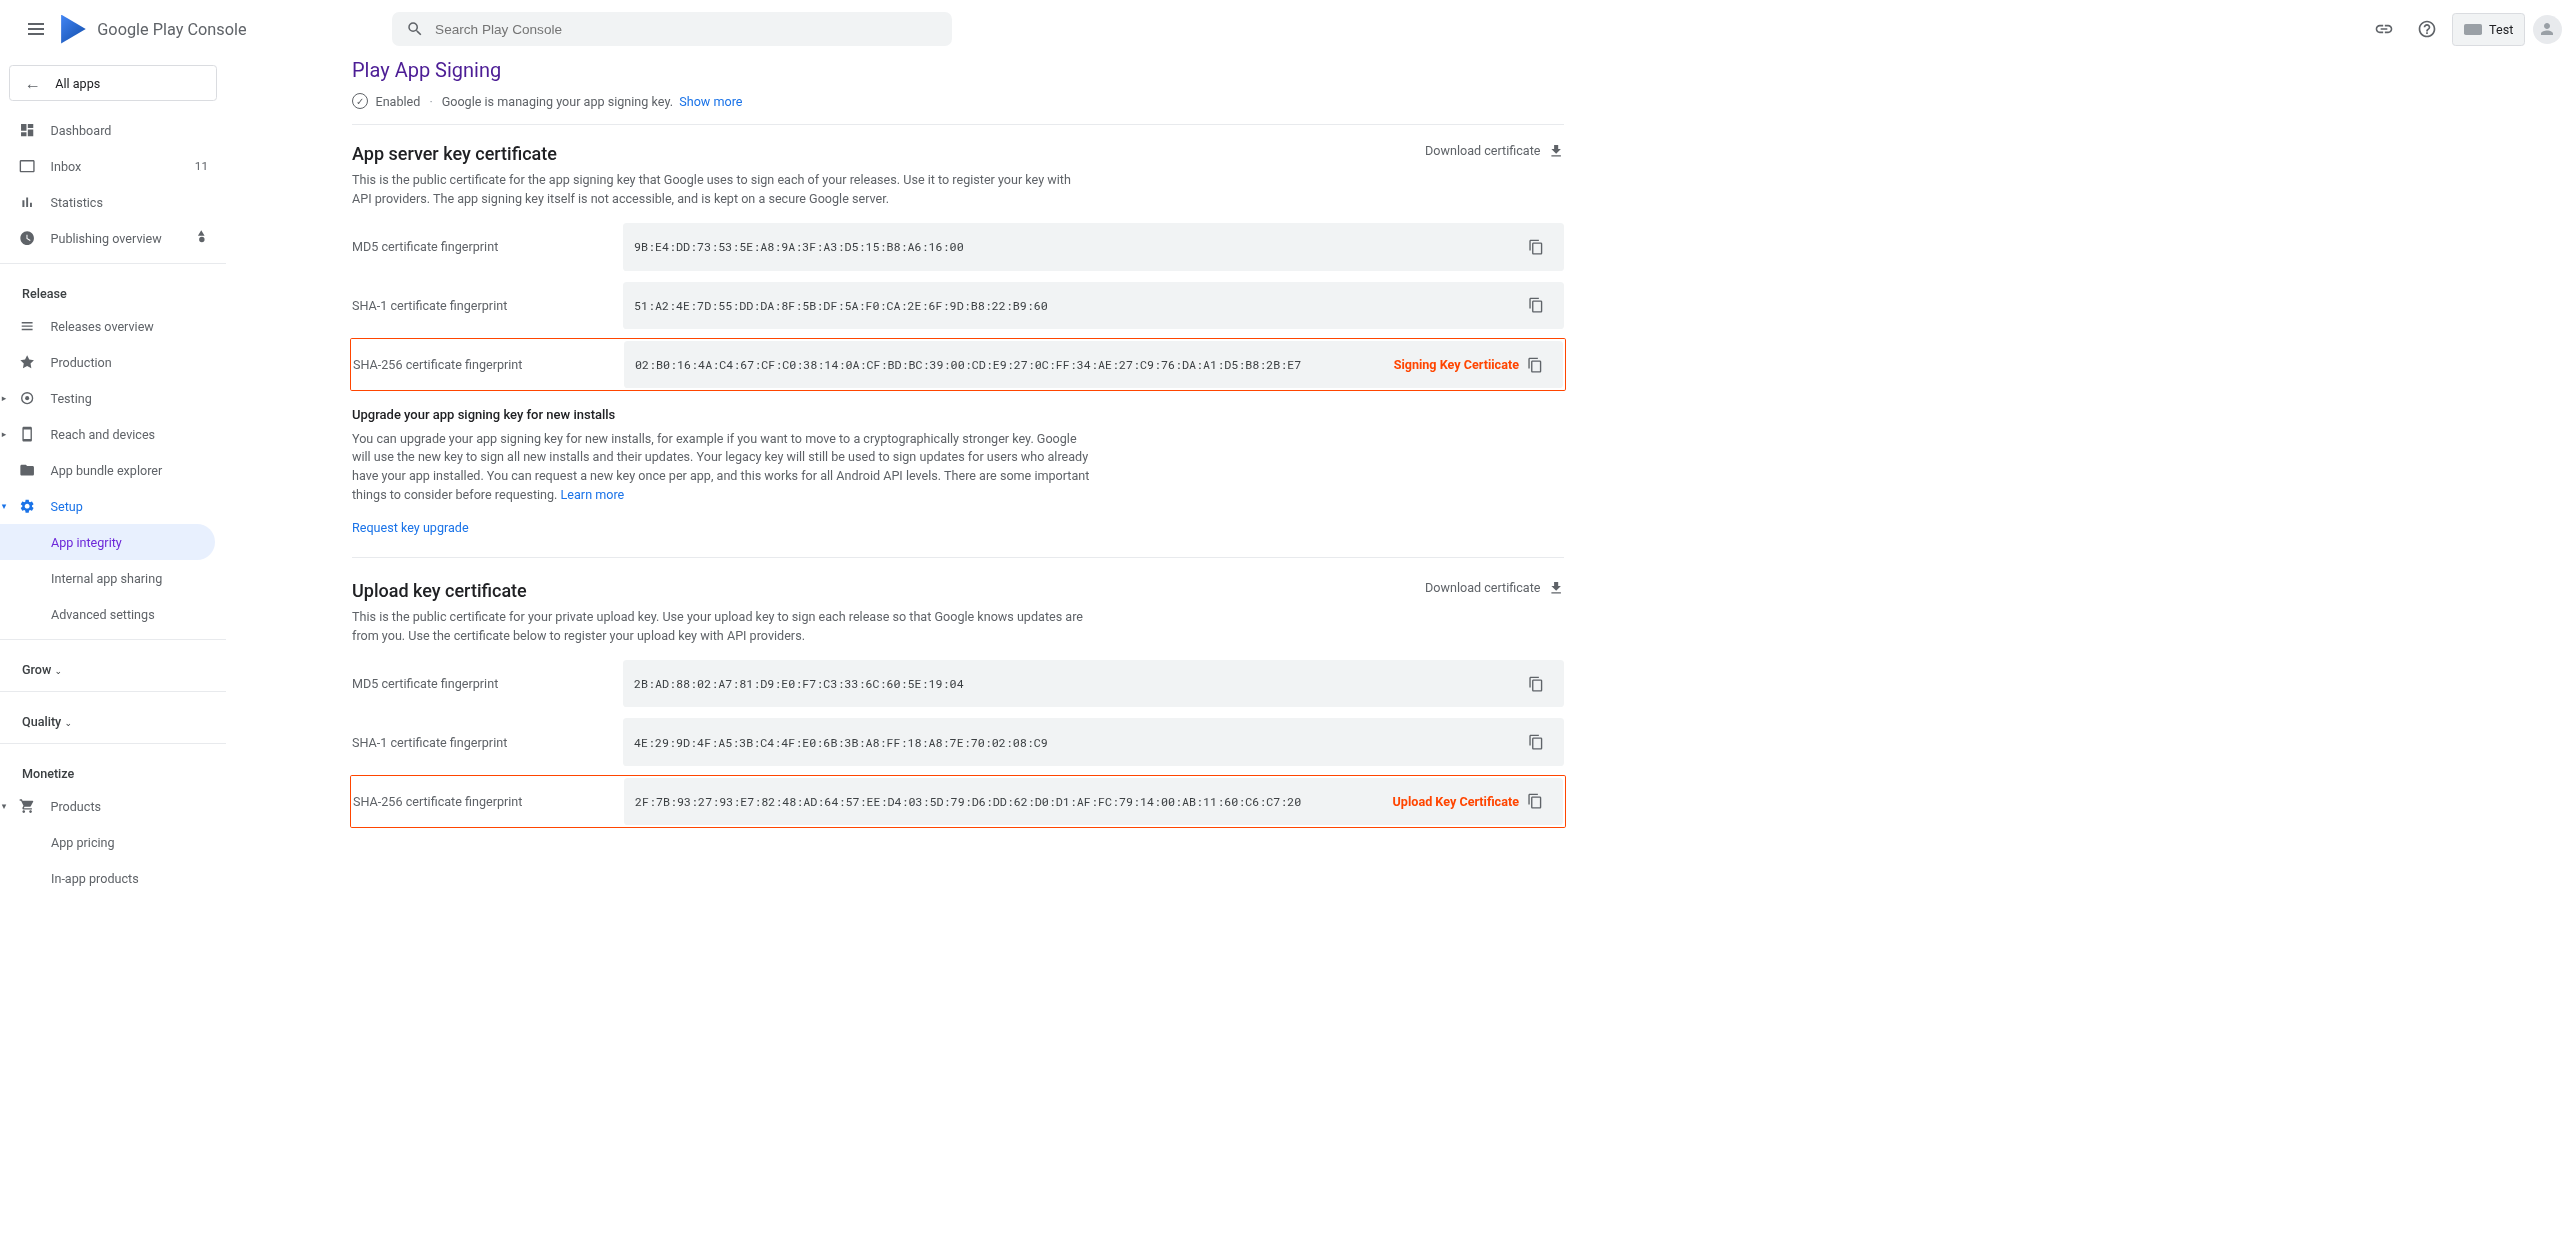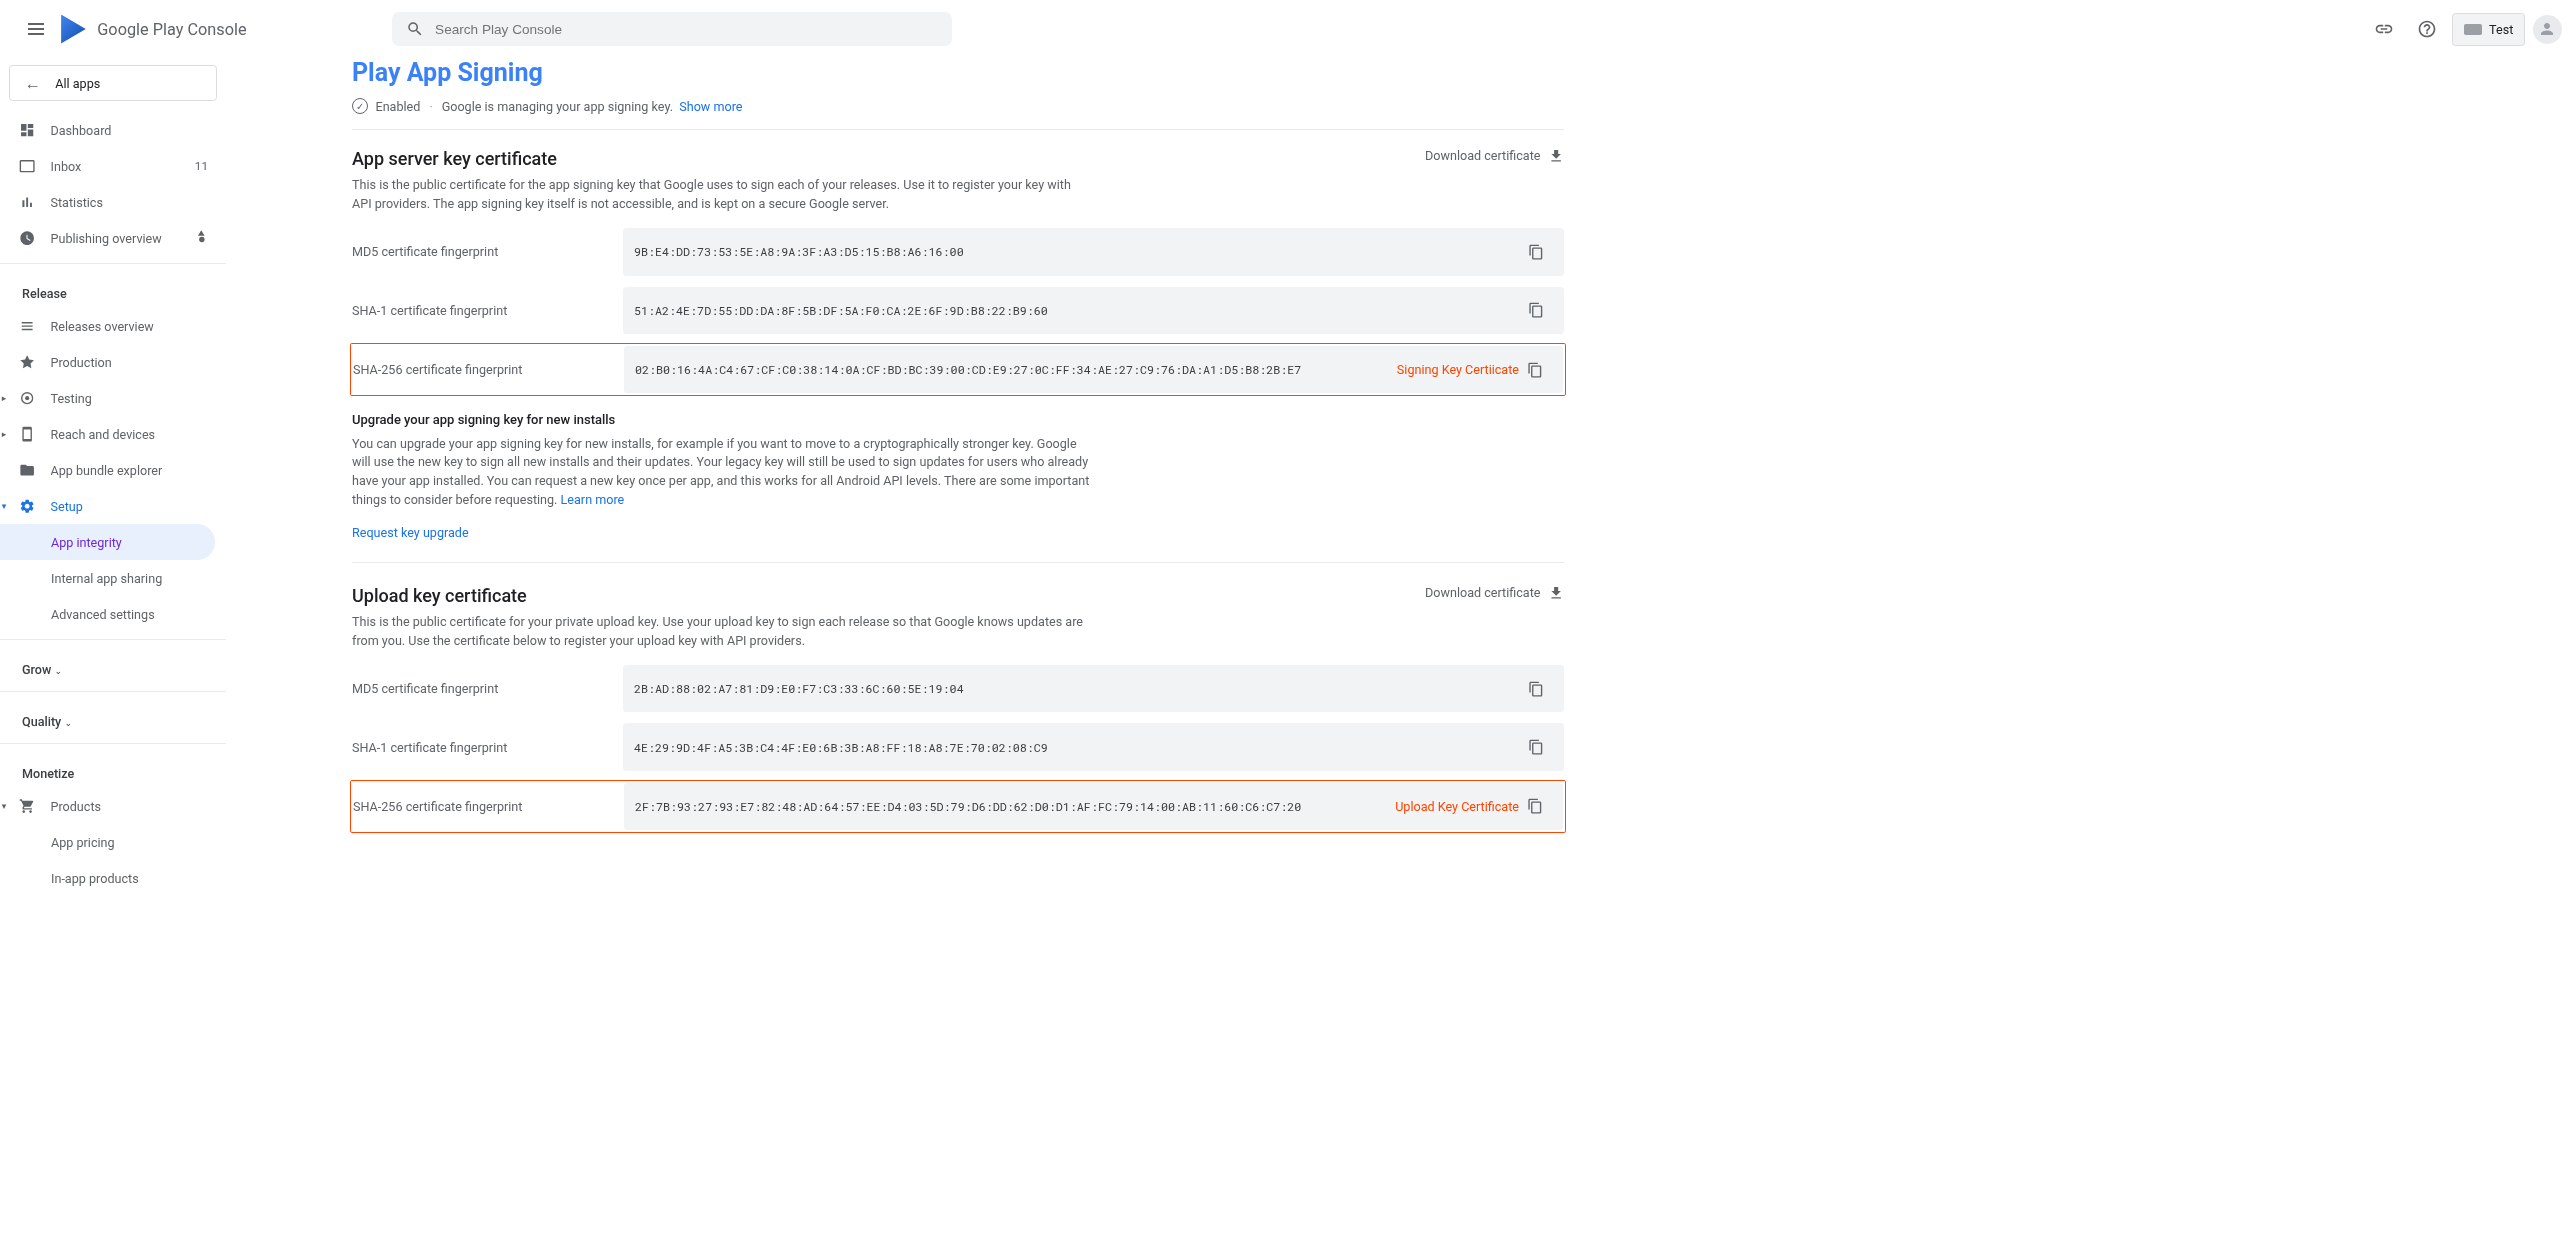--- a/index.html
+++ b/index.html
@@ -33,41 +33,41 @@
     .nav-item.setup { color: #1a73e8; }
     .nav-icon { width: 18px; height: 18px; margin-right: 14.5px; display: flex; align-items: center; justify-content: center; }
     .nav-icon svg { width: 16.3px; height: 16.3px; fill: #5f6368; }
     .nav-item.setup .nav-icon svg { fill: #1a73e8; }
     .nav-badge { margin-left: auto; color: #5f6368; font-size: 11.7px; }
     .nav-section { padding: 14.5px 22px 7.2px; color: #3c4043; font-weight: 500; font-size: 12.6px; }
     .nav-divider { height: 0.9px; background: #e8eaed; margin: 7.2px 0; }
     .expand-caret { position: absolute; left: 1.8px; font-size: 9px; color: #5f6368; }
     
     .main { margin-left: 226px; margin-top: 58px; padding: 0 108px 36px 126px; max-width: 1446px; }
-    .page-title { font-size: 25px; font-weight: 700; color: #3b82f6; margin: 14.5px 0 11px; }
+    .page-title { font-size: 20px; font-weight: 400; color: #4c1d95; margin: 14.5px 0 11px; }
     .status-row { display: flex; align-items: center; color: #5f6368; font-size: 12.6px; padding-bottom: 14.5px; border-bottom: 0.9px solid #e8eaed; }
     .status-check { width: 16.3px; height: 16.3px; border: 1.8px solid #5f6368; border-radius: 50%; display: flex; align-items: center; justify-content: center; margin-right: 7.2px; font-size: 10px; }
     .status-dot { margin: 0 9px; color: #9aa0a6; }
     .link { color: #1a73e8; cursor: pointer; }
     
     .section { margin-top: 18px; }
     .section-header { display: flex; align-items: flex-start; justify-content: space-between; }
     .section-title { font-size: 18px; font-weight: 500; color: #202124; margin-bottom: 7.2px; }
     .section-desc { color: #5f6368; font-size: 12.6px; line-height: 1.5; max-width: 741px; margin-bottom: 14.5px; }
     .download-cert { display: flex; align-items: center; color: #5f6368; font-size: 12.6px; cursor: pointer; gap: 7.2px; }
     .download-cert svg { width: 16.3px; height: 16.3px; fill: #5f6368; }
     
     .fingerprint-row { display: flex; align-items: center; gap: 0; margin-bottom: 11px; }
     .fp-label { width: 271px; color: #5f6368; font-size: 12.6px; flex-shrink: 0; }
     .fp-value-box { flex: 1; background: #f1f3f4; border-radius: 3.6px; display: flex; align-items: center; padding: 7.2px 11px; min-height: 43px; position: relative; }
     .fp-value { font-family: 'Roboto Mono', monospace; font-size: 11.7px; color: #3c4043; word-break: break-all; flex: 1; }
     .copy-btn { width: 33px; height: 33px; display: flex; align-items: center; justify-content: center; cursor: pointer; margin-left: auto; flex-shrink: 0; }
     .copy-btn svg { width: 16.3px; height: 16.3px; fill: #5f6368; }
     .highlight-box { border: 1.8px solid #ff4500; border-radius: 1.8px; padding: 1.8px; margin: -1.8px; }
-    .annotation { color: #ff4500; font-size: 12.6px; font-weight: 400; margin-left: 54px; }
+    .annotation { color: #ff4500; font-size: 12.6px; font-weight: 700; margin-left: 54px; }
     .arrow-annotation { position: absolute; color: #ff4500; font-size: 25px; }
     
     .divider { height: 0.9px; background: #e8eaed; margin: 22px 0; }
   </style>
 </head>
 <body>
 
 <div class="header">
   <div class="menu-btn">
       <div class="menu-icon"></div>

